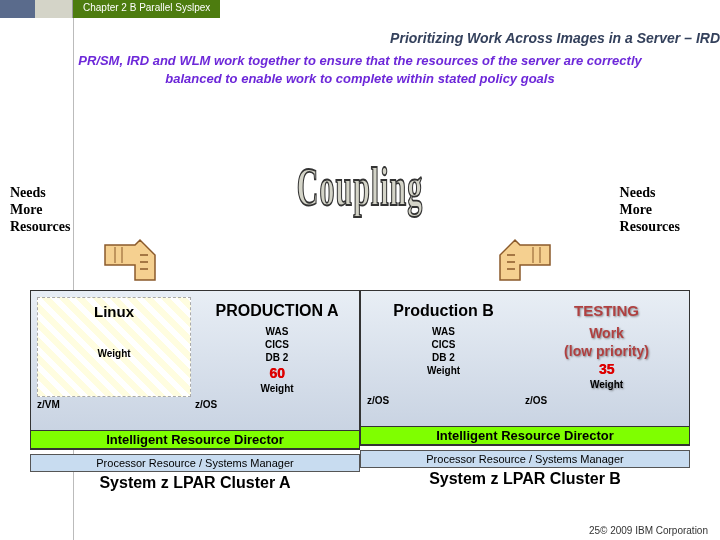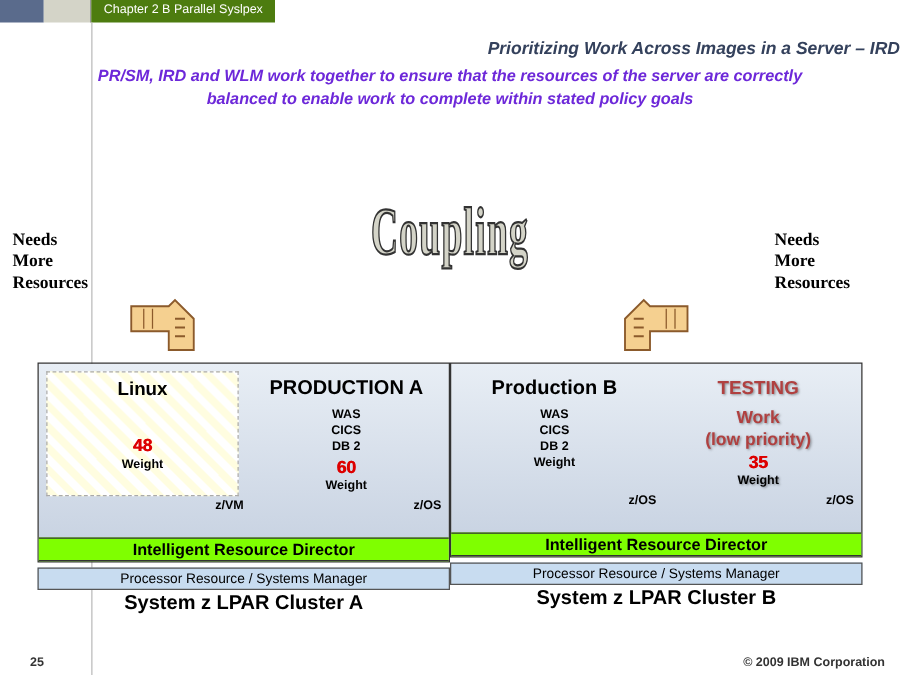--- a/index.html
+++ b/index.html
@@ -24,25 +24,25 @@
   .cluster-box { border: 1px solid #333; background: linear-gradient(#e8eef5, #c5d0e0); padding: 6px 6px 0; position: relative; }
   .lpars { display: flex; justify-content: space-around; gap: 10px; }
   .lpar { flex: 1; text-align: center; font-size: 11px; font-weight: bold; line-height: 1.3; padding: 4px 2px 2px; position: relative; }
   .lpar.patterned { background: repeating-linear-gradient(45deg, #fffde0 0 6px, #fff 6px 12px); border: 1px dashed #aaa; }
   .lpar.testing { color: #b04040; text-shadow: 1px 1px 2px rgba(0,0,0,0.4); }
   .lpar-name { font-size: 16px; margin-bottom: 3px; }
   .lpar-name.big { font-size: 15px; }
   .weight-num { color: #d00; font-size: 14px; font-weight: bold; text-shadow: 0.5px 0 #d00; }
   .weight-lbl { font-size: 10px; color: #000; }
   .os-row { display: flex; justify-content: space-around; font-size: 10px; font-weight: bold; margin-top: 2px; }
-  .os-row span { flex: 1; text-align: right; }
+  .os-row span { flex: 1; text-align: left; }
   .ird { background: #7fff00; font-size: 13px; font-weight: bold; text-align: center; padding: 1px 0; margin: 20px -6px 0; border-top: 1px solid #333; border-bottom: 1px solid #333; }
   .prsm { background: #c8dcf0; border: 1px solid #555; font-size: 11px; text-align: center; padding: 2px 0; margin-top: 4px; }
   .clname { text-align: center; font-size: 16px; font-weight: bold; margin-top: 2px; }
-  .footer { position: absolute; bottom: 4px; width: 100%; display: flex; justify-content: space-between; font-size: 10px; padding: 0 12px 0 24px; color: #333; font-weight: bold; }
+  .footer { position: absolute; bottom: 4px; width: 100%; display: flex; justify-content: flex-end; font-size: 10px; padding: 0 12px 0 24px; color: #333; }
 </style>
 </head>
 <body>
 
 <div class="header-bar">
   <div class="header-left"></div>
   <div class="header-mid"></div>
   <div class="header-chapter">Chapter 2 B Parallel Syslpex</div>
   <div class="header-rest"></div>
 </div>
@@ -75,21 +75,20 @@
 </div>
 
 <div class="clusters">
 
   <div class="cluster">
     <div class="cluster-box">
       <div class="lpars">
         <div class="lpar patterned">
           <div class="lpar-name big">Linux</div>
           <div style="height:22px"></div>
-          <div class="weight-num">48</div>
           <div class="weight-lbl">Weight</div>
         </div>
         <div class="lpar">
           <div class="lpar-name">PRODUCTION  A</div>
           <div style="white-space:pre-line;font-size:10px">WAS
 CICS
 DB 2</div>
           <div class="weight-num">60</div>
           <div class="weight-lbl">Weight</div>
         </div>

